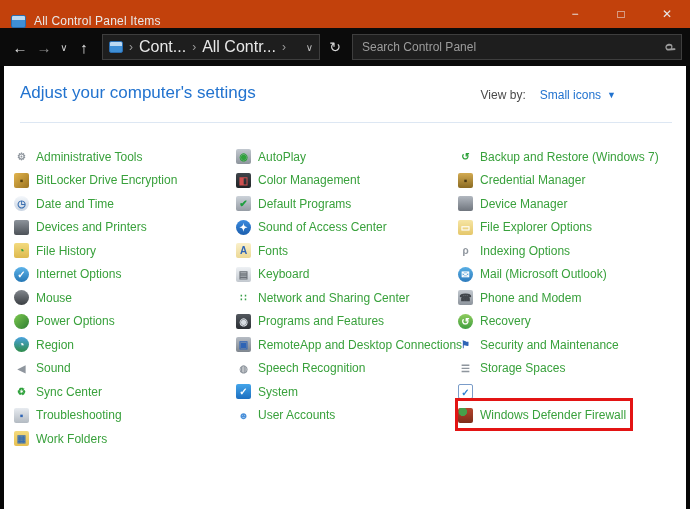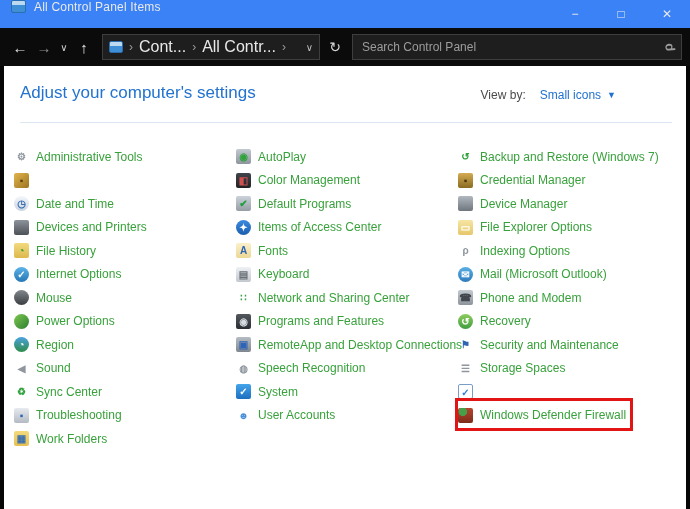--- a/index.html
+++ b/index.html
@@ -1,20 +1,20 @@
 <!DOCTYPE html>
 <html><head>
 <meta charset="utf-8">
 <style>
   * { margin:0; padding:0; box-sizing:border-box; }
   html,body { width:690px; height:509px; }
   body { background:#060606; font-family:"Liberation Sans", sans-serif; position:relative; overflow:hidden; }
 
   
-  .titlebar { position:absolute; left:0; top:0; width:690px; height:28px; background:#3b82f6; display:flex; align-items:flex-start; }
+  .titlebar { position:absolute; left:0; top:0; width:690px; height:28px; background:#c2410c; display:flex; align-items:flex-end; }
   .app-icon { width:15px; height:13px; margin-left:11px; border-radius:2px;
     background:linear-gradient(180deg,#bcd9f2 0 40%,#3f8fd6 40%); border:1px solid #2a6db0; }
   .title-text { color:#e9e9e9; font-size:12px; margin-left:8px; letter-spacing:.2px; }
   .win-controls { margin-left:auto; display:flex; height:28px; }
   .win-btn { width:46px; height:28px; color:#e9e9e9; font-size:12px; display:flex; align-items:center; justify-content:center; cursor:default; }
 
   
   .navbar { position:absolute; left:0; top:28px; width:690px; height:38px; background:#0b0b0b; display:flex; align-items:center; }
   .nav-btn { color:#e3e3e3; font-size:15px; width:24px; text-align:center; }
   .nav-btn.fwd { color:#8f8f8f; }
@@ -98,20 +98,21 @@
 
   <div class="separator"></div>
 
   <div class="col col0" id="col0">
       <div class="item">
         <span class="ic" style="color: rgb(143, 150, 158);">⚙</span>
         <span class="lbl">Administrative Tools</span>
       </div>
       <div class="item">
         <span class="ic" style="background: linear-gradient(135deg, rgb(227, 181, 78), rgb(156, 116, 32)); color: rgb(90, 67, 15);">▪</span>
+        <span class="lbl">BitLocker Drive Encryption</span>
       </div>
       <div class="item">
         <span class="ic" style="background: linear-gradient(rgb(244, 247, 251), rgb(201, 212, 226)); border-radius: 50%; color: rgb(58, 111, 176);">◷</span>
         <span class="lbl">Date and Time</span>
       </div>
       <div class="item">
         <span class="ic" style="background: linear-gradient(rgb(141, 147, 155), rgb(77, 82, 88)); color: rgb(255, 255, 255);"></span>
         <span class="lbl">Devices and Printers</span>
       </div>
       <div class="item">
@@ -159,21 +160,21 @@
       <div class="item">
         <span class="ic" style="background: linear-gradient(rgb(64, 69, 75), rgb(32, 35, 38)); color: rgb(208, 80, 80);">◧</span>
         <span class="lbl">Color Management</span>
       </div>
       <div class="item">
         <span class="ic" style="background: linear-gradient(rgb(204, 210, 217), rgb(150, 157, 165)); color: rgb(30, 158, 62);">✔</span>
         <span class="lbl">Default Programs</span>
       </div>
       <div class="item">
         <span class="ic" style="background: linear-gradient(rgb(59, 138, 222), rgb(28, 95, 174)); border-radius: 50%; color: rgb(255, 255, 255);">✦</span>
-        <span class="lbl">Items of Access Center</span>
+        <span class="lbl">Sound of Access Center</span>
       </div>
       <div class="item">
         <span class="ic" style="background: linear-gradient(rgb(250, 240, 203), rgb(236, 216, 148)); color: rgb(46, 100, 181);">A</span>
         <span class="lbl">Fonts</span>
       </div>
       <div class="item">
         <span class="ic" style="background: linear-gradient(rgb(238, 241, 244), rgb(194, 200, 207)); color: rgb(106, 112, 119);">▤</span>
         <span class="lbl">Keyboard</span>
       </div>
       <div class="item">

